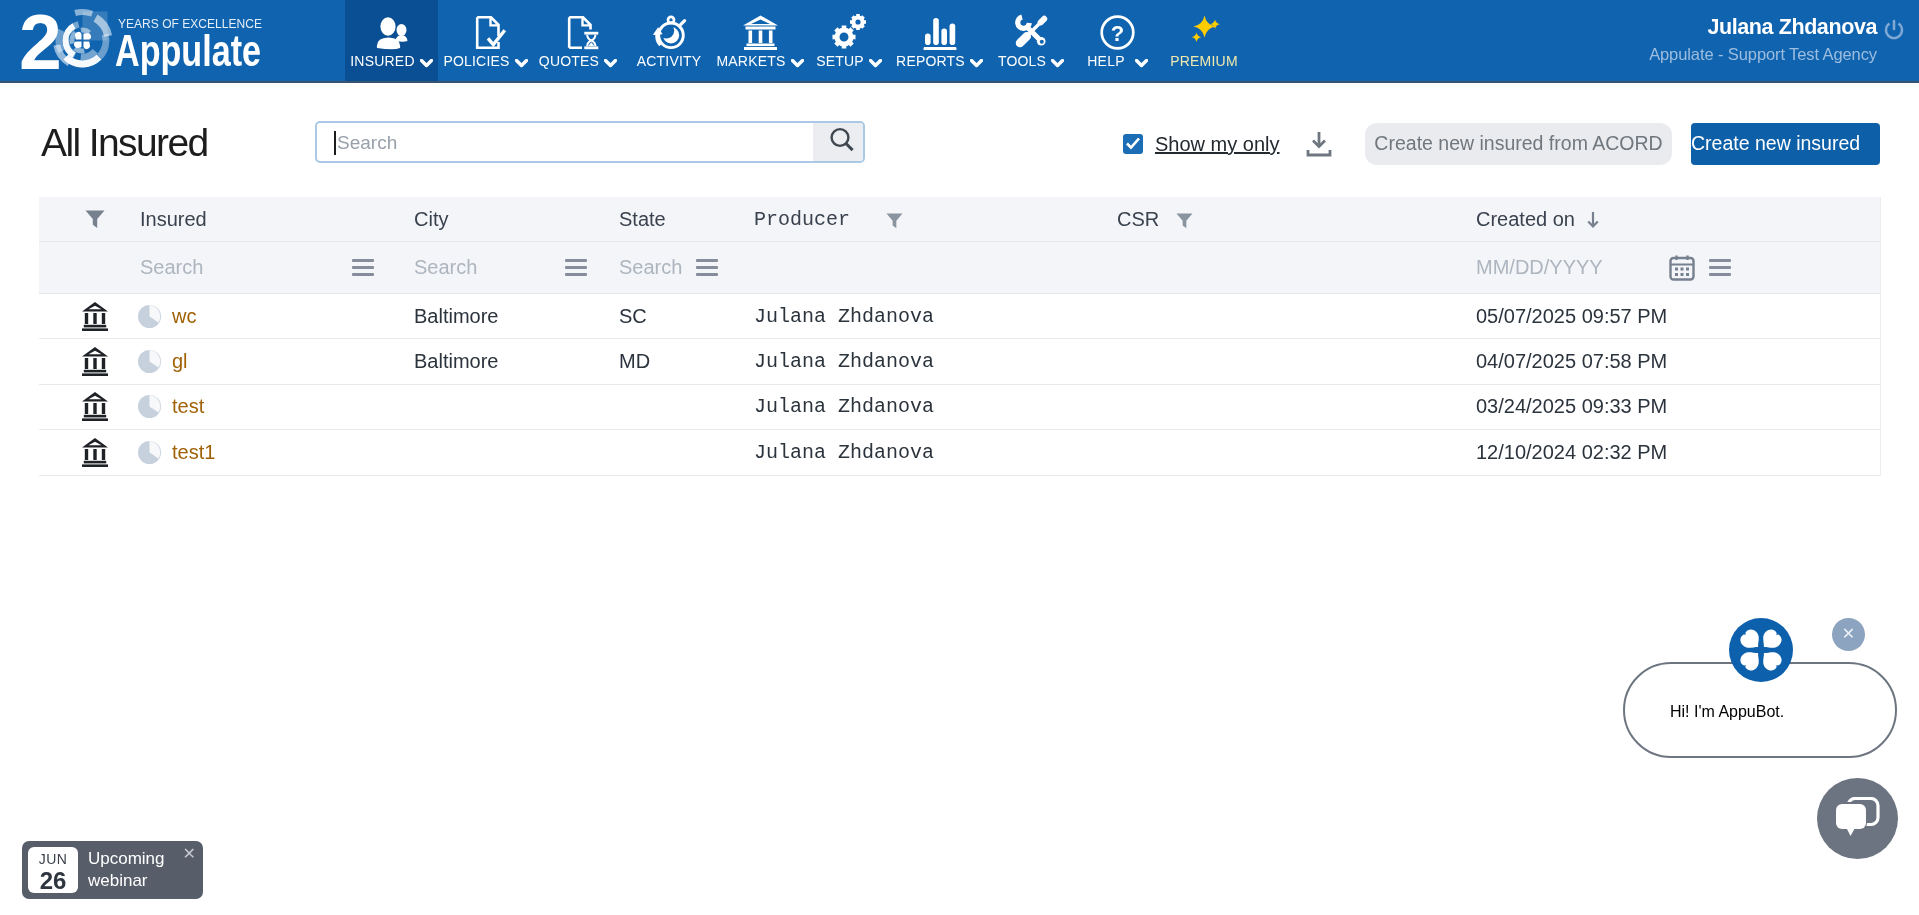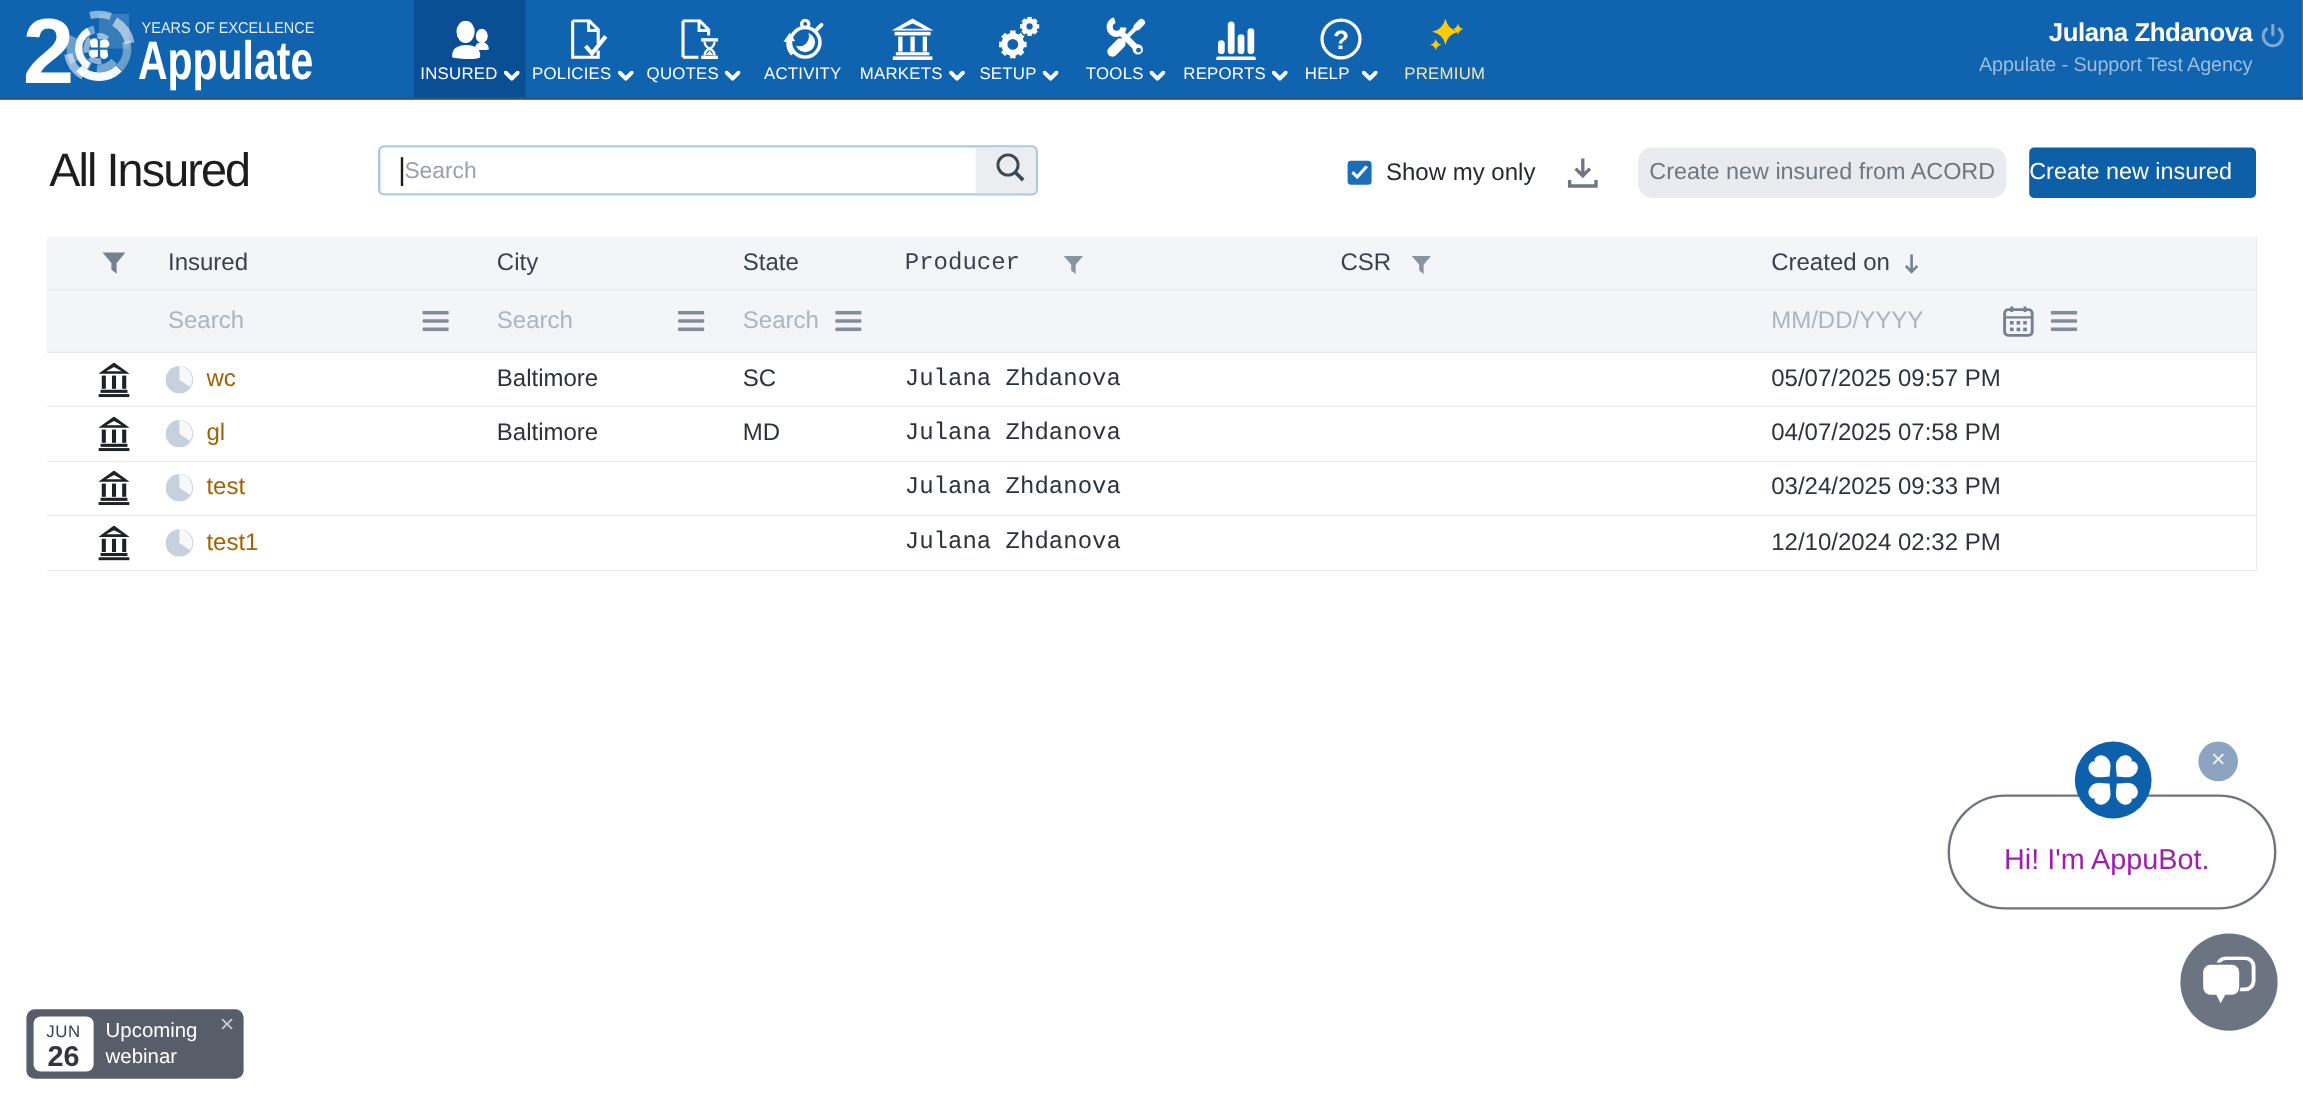--- a/index.html
+++ b/index.html
@@ -19,21 +19,21 @@
 .uagency { font-size:16.5px; color:#9dbddf; margin-top:5px; letter-spacing:-0.1px; }
 .pwr { position:absolute; right:14px; top:19px; }
 
 
 .h1 { position:absolute; left:41px; top:121px; font-size:39px; font-weight:normal; color:#1d1d1d; letter-spacing:-1.6px; }
 .searchbox { position:absolute; left:315px; top:121px; width:550px; height:42px; border:2px solid #a9c9e6; background:#fff; border-radius:5px; }
 .searchbox .ph { position:absolute; left:17px; top:8px; font-size:19px; color:#98a1ab; border-left:2px solid #1c1c1c; padding-left:1px; height:24px; line-height:24px; }
 .searchbox .mag { position:absolute; right:0; top:0; width:50px; height:38px; background:#ebedf1; border-radius:0 3px 3px 0; }
 .chk { position:absolute; left:1123px; top:134px; width:20px; height:20px; background:#1b6db5; border-radius:3px; }
 .chk svg { position:absolute; left:3px; top:4px; }
-.chklbl { position:absolute; left:1155px; top:133px; font-size:20px; color:#23292f; }
+.chklbl { position:absolute; left:1155px; top:133px; font-size:20px; color:#23292f;text-decoration:underline; }
 .dl { position:absolute; left:1305px; top:131px; }
 .btn-acord { position:absolute; left:1365px; top:123px; width:307px; height:42px; background:#e9ebee; border-radius:12px; color:#70777e; font-size:19.5px; text-align:center; line-height:41px; }
 .btn-new { position:absolute; left:1691px; top:123px; width:189px; height:42px; background:#0d5fa8; border-radius:4px; color:#fff; font-size:19.5px; line-height:41px; }
 
 
 .tbl { position:absolute; left:39px; top:197px; width:1842px; border-right:1px solid #eceef1; }
 .thead { height:45px; background:#f4f5f8; display:flex; align-items:center; color:#39424e; font-size:20px; border-bottom:1px solid #e4e7eb; }
 .tsearch { height:52px; background:#f4f5f8; display:flex; align-items:center; color:#adb5bf; font-size:20px; border-bottom:1px solid #e4e7eb; }
 .trow { height:45.4px; display:flex; align-items:center; font-size:20px; color:#2b333c; border-bottom:1px solid #e8eaee; }
 .c0 { width:101px; display:flex; justify-content:center; align-items:center; } .c0 svg { margin-left:10px; }
@@ -51,21 +51,21 @@
 .webinar .date { position:absolute; left:6px; top:6px; width:50px; height:46px; background:#fff; border-radius:6px; text-align:center; color:#333a45; }
 .webinar .date .mon { font-size:14px; margin-top:4px; letter-spacing:0.5px; color:#3a414c;}
 .webinar .date .day { font-size:24px; font-weight:bold; margin-top:0px; color:#2f3640; }
 .webinar .txt { position:absolute; left:66px; top:7px; color:#fff; font-size:17px; line-height:22px; }
 .webinar .x { position:absolute; right:7px; top:3px; color:#c6cad0; font-size:16px; }
 
 
 .bot-logo { position:absolute; z-index:5; left:1729px; top:618px; width:64px; height:64px; background:#0d61ac; border-radius:50%; }
 .bot-x { position:absolute; left:1832px; top:618px; width:33px; height:33px; background:#8ca4c0; border-radius:50%; color:#eef2f7; text-align:center; line-height:32px; font-size:16px; }
 .bubble { position:absolute; left:1623px; top:662px; width:274px; height:96px; border:2px solid #6d7580; border-radius:48px; background:#fff; }
-.bubble span { position:absolute; left:45px; top:39px; font-size:24px; color:#a21caf; }
+.bubble span { position:absolute; left:45px; top:39px; font-size:16px; color:#000000; }
 .chatbtn { position:absolute; left:1817px; top:778px; width:81px; height:81px; background:#6b7480; border-radius:50%; }
 .chatbtn svg { position:absolute; left:16px; top:19px; }
 </style>
 </head>
 <body>
 <div class="nav">
   <svg style="position:absolute;left:20px;top:8px" width="280" height="70" viewBox="0 0 280 70">
     <text x="-1" y="61" fill="#fff" font-size="77" font-weight="bold" font-family="Liberation Sans">2</text>
     <g transform="translate(62.5,32.5)">
       <g fill="none" stroke="#ffffff">
@@ -196,49 +196,49 @@
                   <path d="M3.2 -3.2 L 5.6 -5.6"></path>
             </g>
           </g>
         </g>
       </svg>
         </div>
       <div class="lbl">SETUP<svg class="chev" width="13" height="9" viewBox="0 0 13 9">
             <path d="M1.5 1.5 L6.5 6.5 L11.5 1.5" fill="none" stroke="#fff" stroke-width="3.4" stroke-linecap="round" stroke-linejoin="round"></path>
           </svg></div>
     </div>
+    <div class="nav-item" style="width:93px">
+      <div class="icn">
+          <svg width="34" height="34" viewBox="0 0 34 34">
+        <g fill="#fff">
+          <rect x="2" y="17.5" width="5.6" height="11.5" rx="2.8"></rect>
+          <rect x="10.2" y="2" width="5.6" height="27" rx="2.8"></rect>
+          <rect x="18.4" y="12.5" width="5.6" height="16.5" rx="2.8"></rect>
+          <rect x="26.6" y="7.5" width="5.6" height="21.5" rx="2.8"></rect>
+          <rect x="0.5" y="31" width="33" height="3.4" rx="1.4"></rect>
+        </g>
+      </svg>
+        </div>
+      <div class="lbl">REPORTS<svg class="chev" width="13" height="9" viewBox="0 0 13 9">
+            <path d="M1.5 1.5 L6.5 6.5 L11.5 1.5" fill="none" stroke="#fff" stroke-width="3.4" stroke-linecap="round" stroke-linejoin="round"></path>
+          </svg></div>
+    </div>
     <div class="nav-item" style="width:90px">
       <div class="icn">
           <svg width="36" height="36" viewBox="0 0 36 36">
         <path d="M12.5 11.5 L 28 27" stroke="#fff" stroke-width="5.2"></path>
         <path d="M16.3 9 A 5.8 5.8 0 1 1 9 2.9" fill="none" stroke="#fff" stroke-width="5.2"></path>
         <circle cx="28.2" cy="27.2" r="4.3" fill="#fff"></circle>
         <circle cx="28.8" cy="27.8" r="2" fill="#1064af"></circle>
         <path d="M30 6 L 13 23" stroke="#fff" stroke-width="3.4" stroke-linecap="round"></path>
         <path d="M31.2 4.8 L 27.7 8.3" stroke="#fff" stroke-width="6" stroke-linecap="round"></path>
         <path d="M13.8 22.2 L 7 29" stroke="#fff" stroke-width="8.5" stroke-linecap="round"></path>
       </svg>
         </div>
       <div class="lbl">TOOLS<svg class="chev" width="13" height="9" viewBox="0 0 13 9">
-            <path d="M1.5 1.5 L6.5 6.5 L11.5 1.5" fill="none" stroke="#fff" stroke-width="3.4" stroke-linecap="round" stroke-linejoin="round"></path>
-          </svg></div>
-    </div>
-    <div class="nav-item" style="width:93px">
-      <div class="icn">
-          <svg width="34" height="34" viewBox="0 0 34 34">
-        <g fill="#fff">
-          <rect x="2" y="17.5" width="5.6" height="11.5" rx="2.8"></rect>
-          <rect x="10.2" y="2" width="5.6" height="27" rx="2.8"></rect>
-          <rect x="18.4" y="12.5" width="5.6" height="16.5" rx="2.8"></rect>
-          <rect x="26.6" y="7.5" width="5.6" height="21.5" rx="2.8"></rect>
-          <rect x="0.5" y="31" width="33" height="3.4" rx="1.4"></rect>
-        </g>
-      </svg>
-        </div>
-      <div class="lbl">REPORTS<svg class="chev" width="13" height="9" viewBox="0 0 13 9">
             <path d="M1.5 1.5 L6.5 6.5 L11.5 1.5" fill="none" stroke="#fff" stroke-width="3.4" stroke-linecap="round" stroke-linejoin="round"></path>
           </svg></div>
     </div>
     <div class="nav-item" style="width:83px">
       <div class="icn">
           <svg width="35" height="35" viewBox="0 0 35 35">
         <circle cx="17.5" cy="17.5" r="15.8" fill="none" stroke="#fff" stroke-width="2.7"></circle>
         <text x="17.5" y="25.5" text-anchor="middle" fill="#fff" font-size="22" font-weight="bold" font-family="Liberation Sans">?</text>
       </svg>
         </div>

